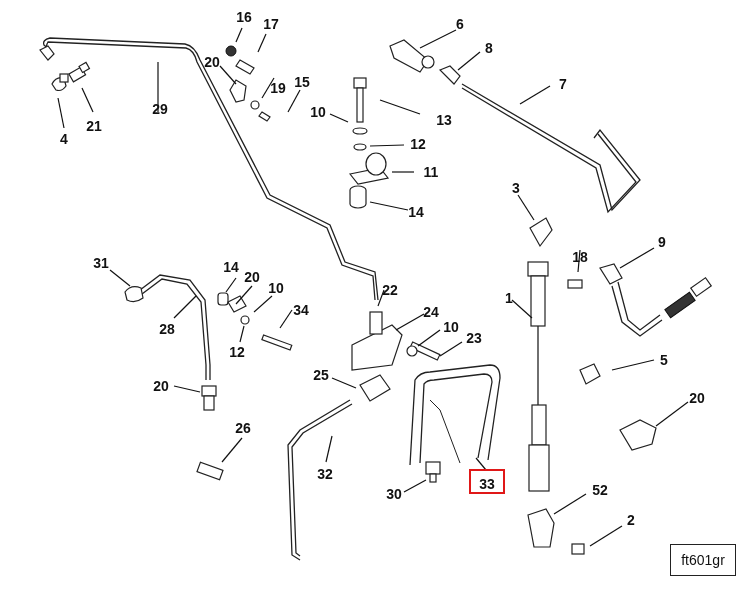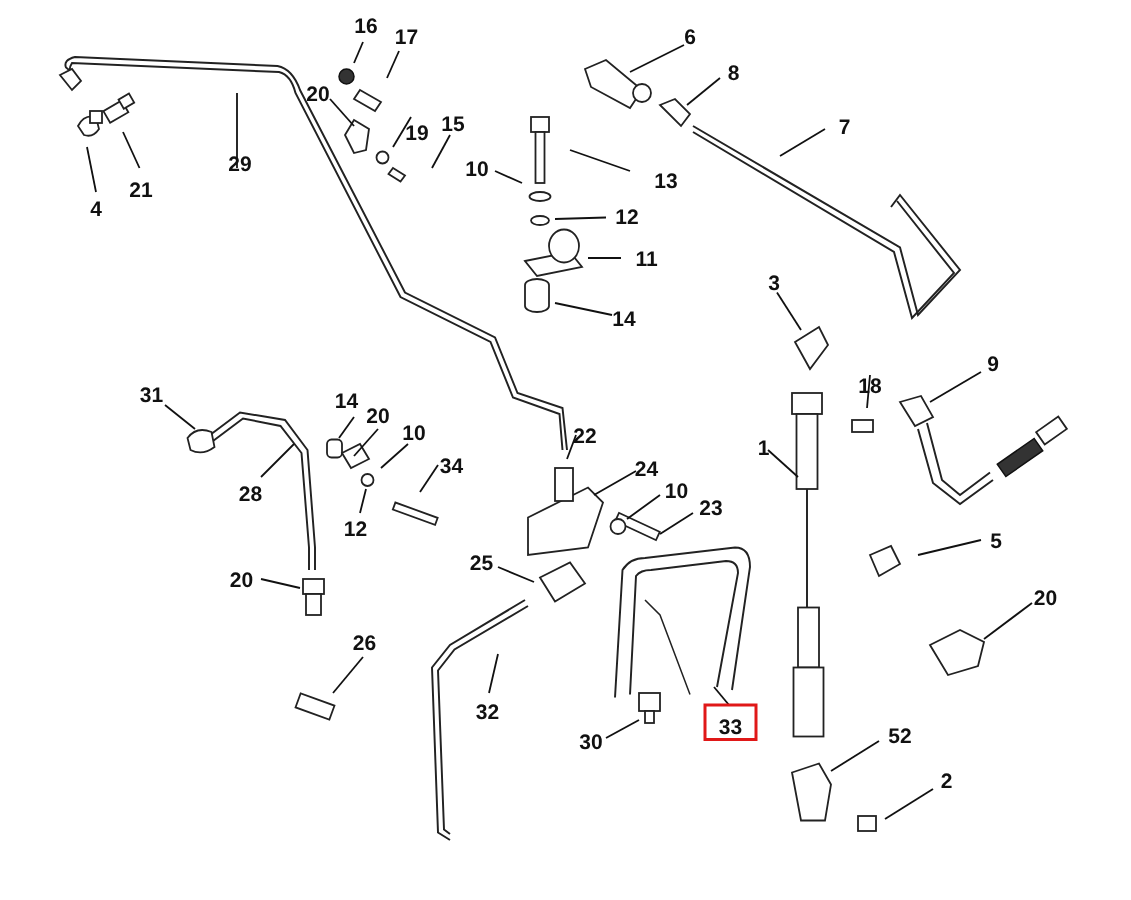--- a/index.html
+++ b/index.html
@@ -224,13 +224,16 @@
   <span class="lbl" style="left:390px;top:290px">22</span>
   <span class="lbl" style="left:431px;top:312px">24</span>
   <span class="lbl" style="left:451px;top:327px">10</span>
   <span class="lbl" style="left:474px;top:338px">23</span>
   <span class="lbl" style="left:321px;top:375px">25</span>
   <span class="lbl" style="left:325px;top:474px">32</span>
   <span class="lbl" style="left:394px;top:494px">30</span>
   <span class="lbl" style="left:487px;top:484px">33</span>
 
   <div class="hl"></div>
+  <div class="figid">
+      <span>ft601gr</span>
+    </div>
 </div>
 
 </body></html>

